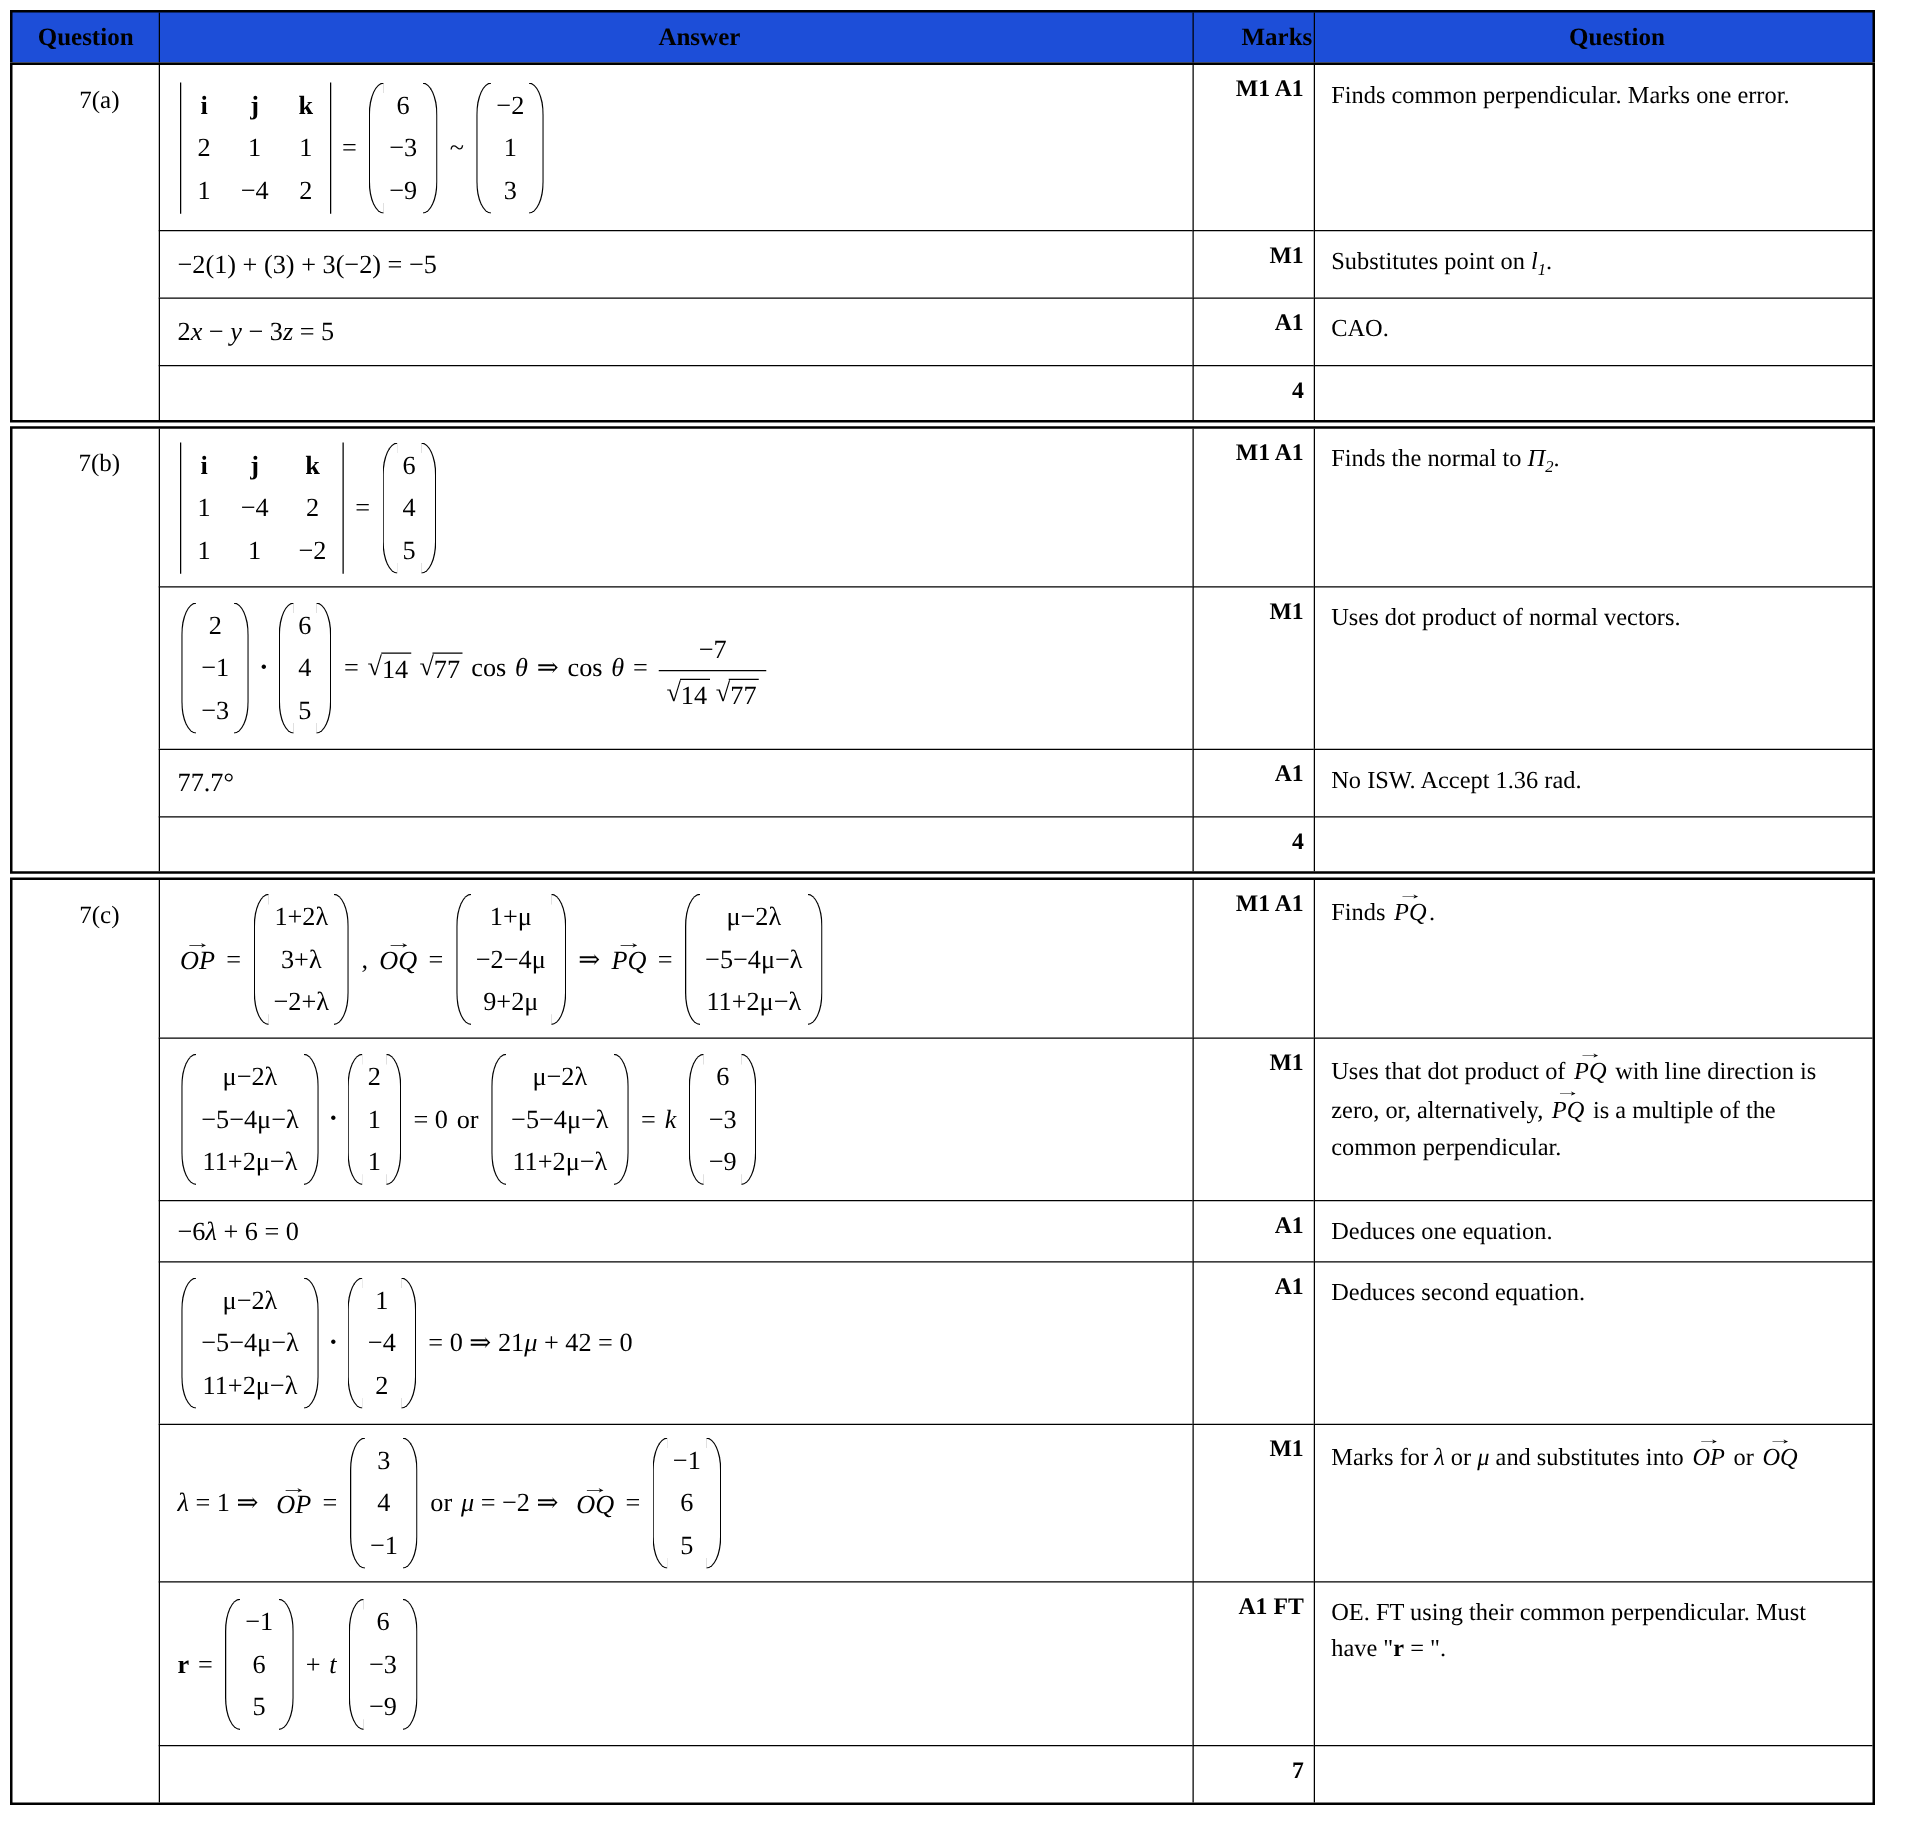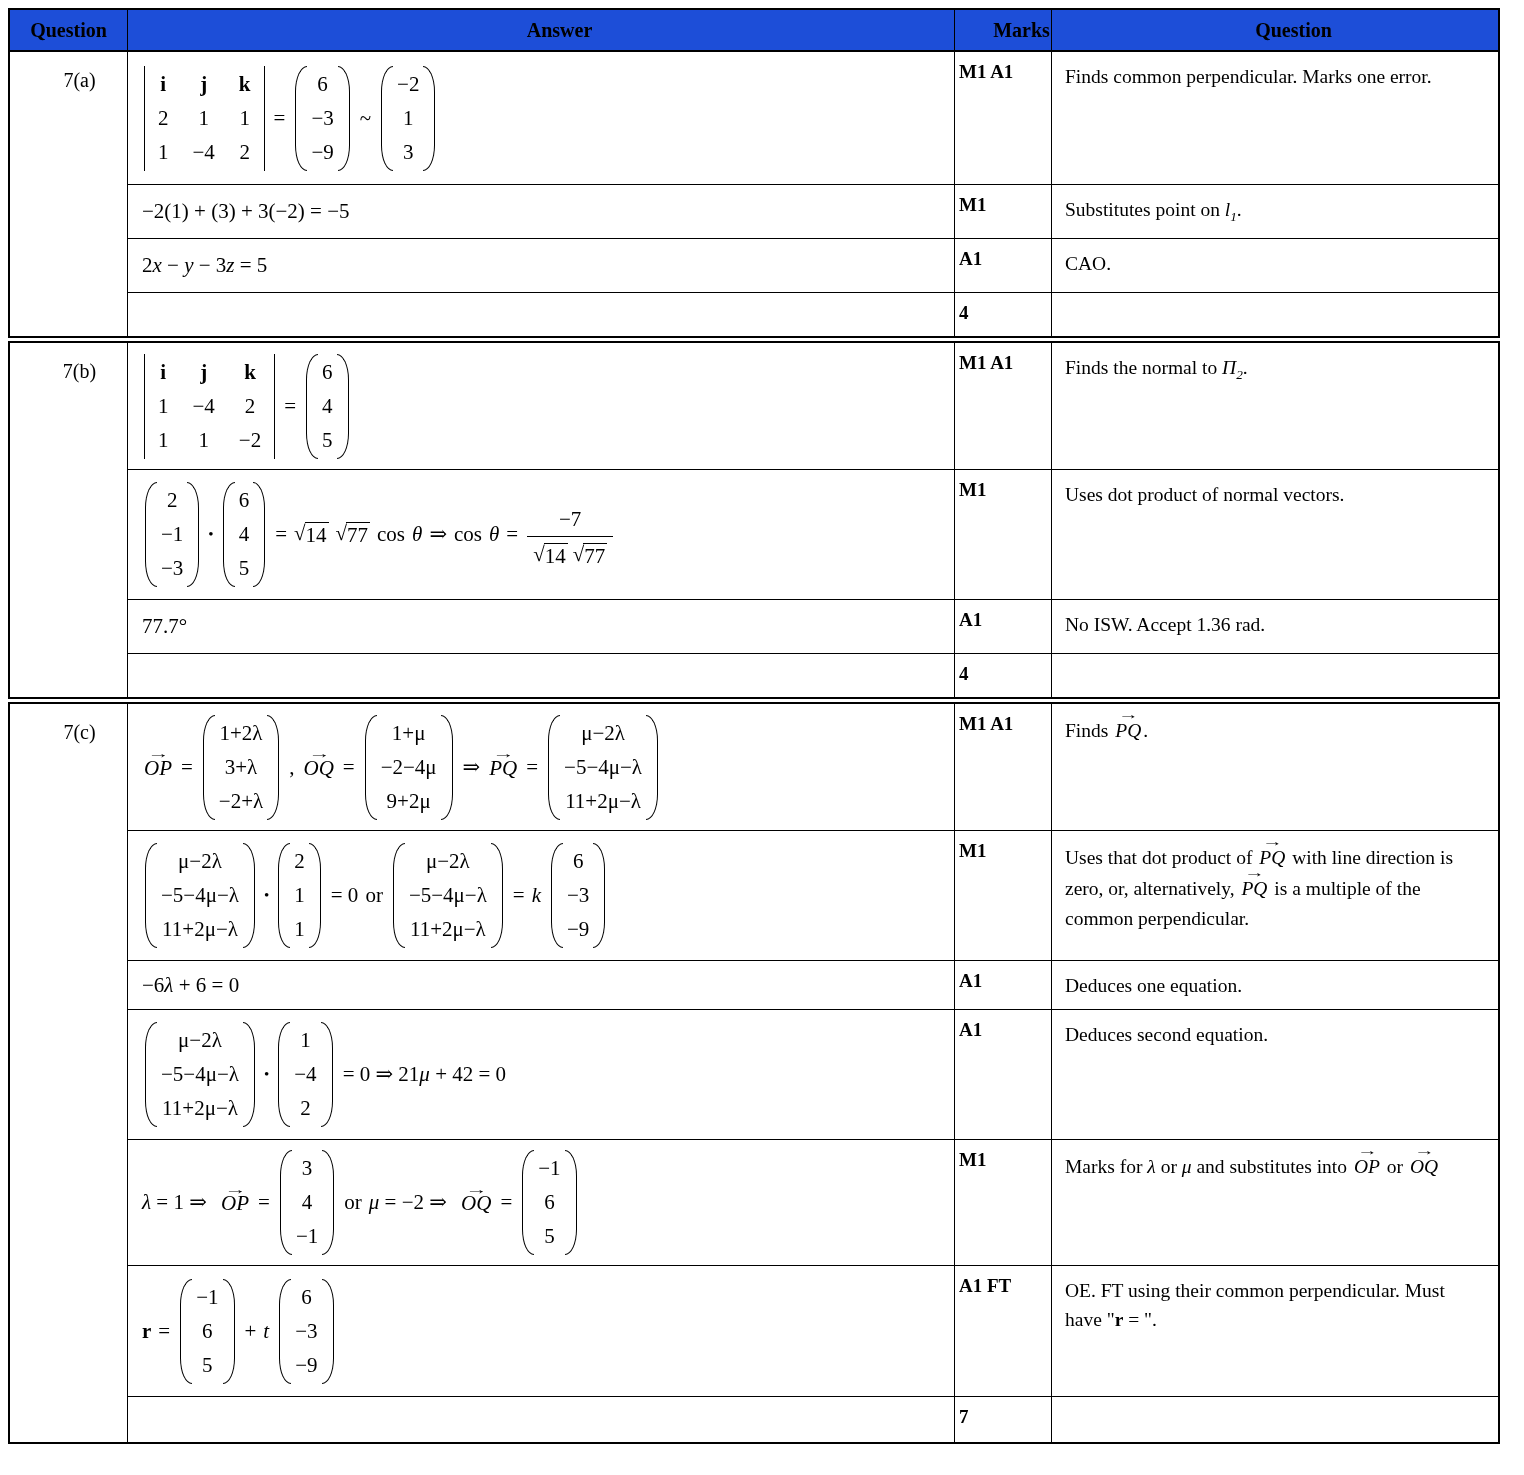--- a/index.html
+++ b/index.html
@@ -12,21 +12,21 @@
   .hc{display:flex;align-items:center;justify-content:center;
       font-weight:bold;font-size:20px;}
   .hc + .hc{border-left:1.5px solid #000;padding-left:37px;}
   .sec{margin-top:3px;}
   .sec.first{margin-top:-2px;}
 
   .qcell{grid-column:1;grid-row:1/-1;text-align:center;padding-top:17px;font-size:20px;margin-left:22px;}
   .ac{grid-column:2;border-left:1.5px solid #000;display:flex;align-items:center;
       padding:6px 14px;font-size:21px;
       font-family:"Liberation Serif","DejaVu Serif","DejaVu Sans",serif;}
-  .mc{grid-column:3;border-left:1.5px solid #000;text-align:left;
+  .mc{grid-column:3;border-left:1.5px solid #000;text-align:right;
       padding:9px 8px 0 4px;font-weight:bold;font-size:19px;}
   .gc{grid-column:4;border-left:1.5px solid #000;padding:10px 12px 0 13px;
       font-size:19.5px;line-height:1.5;}
   .bt{border-top:1.5px solid #000;}
   .gc span{white-space:pre-wrap;}
 
   .mrow{display:flex;align-items:center;gap:7px;flex-wrap:wrap;}
   .mrow span{white-space:pre;}
   .mrow.tight{gap:0;}
 

